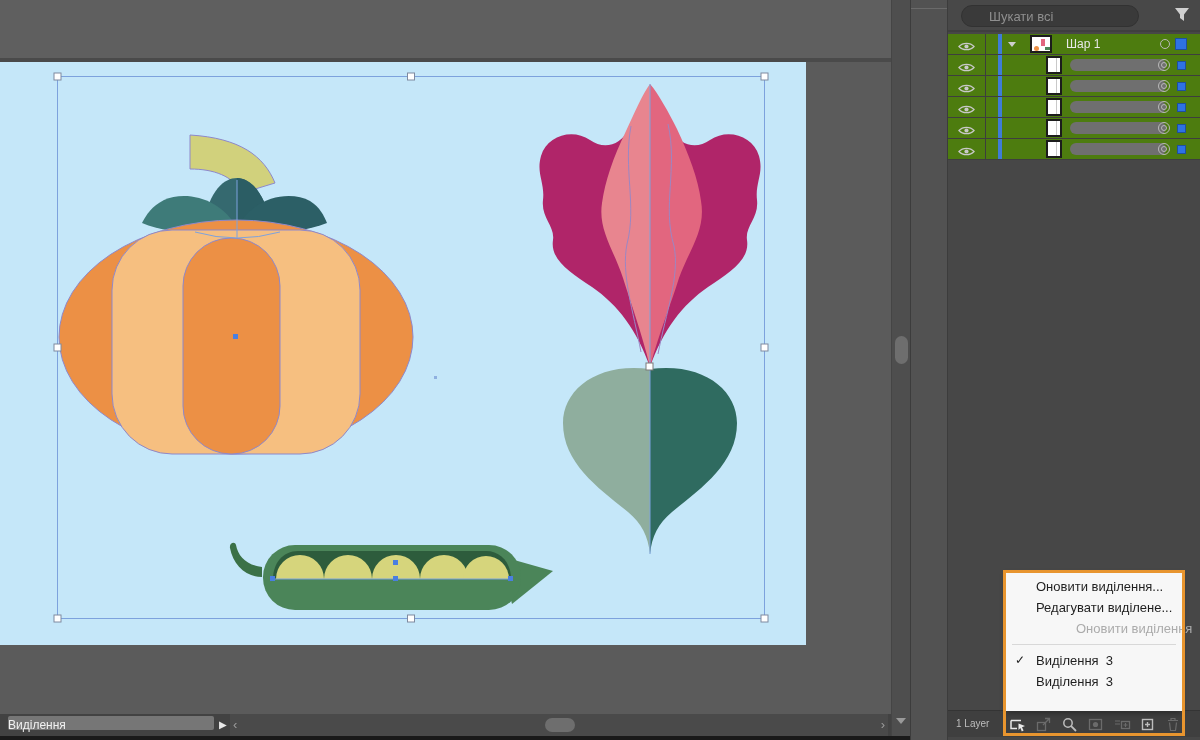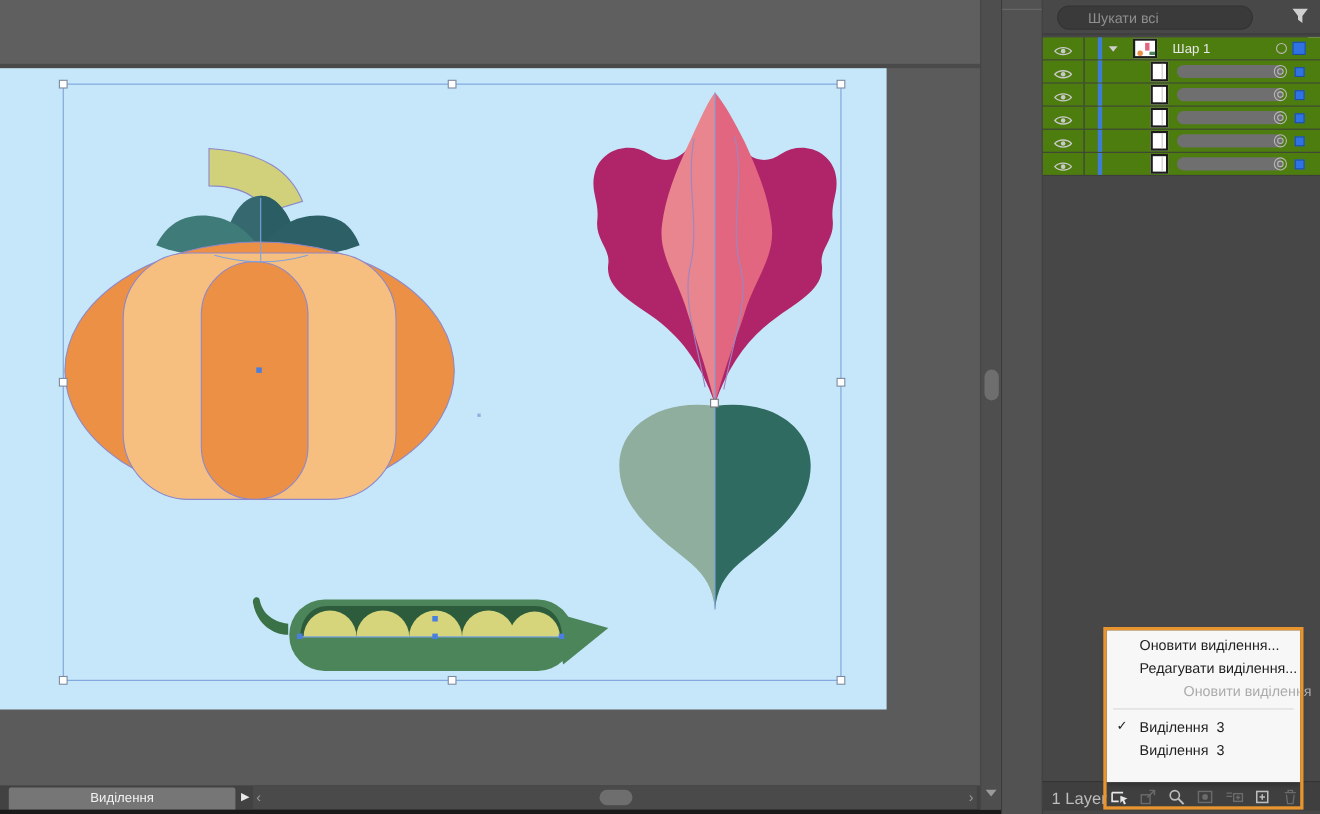--- a/index.html
+++ b/index.html
@@ -11,23 +11,23 @@
   }
   
   .top-strip { position:absolute; left:0; top:0; width:891px; height:62px;
     background:#5F5F5F; border-bottom:4px solid #4a4a4a; }
   .artboard { position:absolute; left:0; top:62px; width:806px; height:583px;
     background:#C5E7F9; }
   .artboard svg { display:block; }
   
   .status-bar { position:absolute; left:0; top:714px; width:891px; height:22px;
     background:#424242; }
-  .status-box { position:absolute; left:8px; top:2px; width:206px; height:24px;
+  .status-box { position:absolute; left:8px; top:2px; width:206px; height:14px;
     background:#767676; border-radius:2px; color:#f2f2f2; font-size:12px;
-    text-align:center; line-height:18px; }
+    line-height:18px; }
   .play-arrow { position:absolute; left:219px; top:3px; color:#e9e9e9; font-size:10px; line-height:16px; cursor:default; }
   .h-track { position:absolute; left:230px; top:0; width:658px; height:22px; background:#4a4a4a; }
   .h-arrow { position:absolute; top:3px; color:#9b9b9b; font-size:13px; line-height:16px; }
   .h-arrow.left { left:3px; } .h-arrow.right { right:3px; }
   .h-thumb { position:absolute; left:315px; top:4px; width:30px; height:14px;
     border-radius:7px; background:#6e6e6e; }
   .bottom-dark { position:absolute; left:0; top:736px; width:1200px; height:4px; background:#1a1a1a; }
   
   .v-scroll { position:absolute; left:891px; top:0; width:19px; height:736px;
     background:#4E4E4E; border-left:1px solid #454545; }
@@ -75,21 +75,21 @@
   .target2 { position:absolute; left:210px; top:4px; width:12px; height:12px;
     border:1px solid #b9b9b9; border-radius:50%; cursor:pointer; }
   .target2 i { position:absolute; left:2px; top:2px; width:6px; height:6px;
     border:1px solid #b9b9b9; border-radius:50%; display:block; }
   .selsq1 { position:absolute; left:227px; top:4px; width:12px; height:12px;
     background:#2E72E4; border:1px solid #1e4f9e; cursor:pointer; }
   .selsq2 { position:absolute; left:229px; top:6px; width:9px; height:9px;
     background:#2E72E4; border:1px solid #1e4f9e; cursor:pointer; }
   .panel-footer { position:absolute; left:0; top:710px; width:252px; height:27px;
     background:#3f3f3f; border-top:1px solid #343434; }
-  .layer-count { position:absolute; left:8px; top:7px; color:#bdbdbd; font-size:15px; }
+  .layer-count { position:absolute; left:8px; top:7px; color:#bdbdbd; font-size:10px; }
   .ficons { position:absolute; left:60px; top:3px; display:flex; gap:5px; }
   .fic { width:21px; height:20px; background:transparent; border:none; padding:1px; cursor:pointer; }
   .fic svg { display:block; }
   .c-bright { color:#e8e8e8; } .c-mid { color:#bdbdbd; } .c-dim { color:#6b6b6b; }
   
   .orange-box { position:absolute; left:1003px; top:570px; width:182px; height:166px;
     border:3px solid #E8952F; z-index:7; pointer-events:none; }
   .menu { position:absolute; left:1006px; top:573px; width:176px; height:138px;
     background:#f7f7f7; z-index:6; box-shadow:0 2px 6px rgba(0,0,0,.35); padding-top:3px; }
   .mi { position:relative; height:21px; line-height:21px; padding-left:30px;
@@ -363,21 +363,21 @@
         </button>
       </div>
     </div>
   </div>
 
   <div class="menu">
     <div class="mi">
       <span class="lbl">Оновити виділення...</span>
     </div>
     <div class="mi">
-      <span class="lbl">Редагувати виділення...</span>
+      <span class="lbl">Редагувати виділене...</span>
     </div>
     <div class="mi disabled">
       <span class="lbl">Оновити виділення</span>
     </div>
     <div class="msep"></div>
     <div class="mi">
       <span class="check">✓</span>
       <span class="lbl">Виділення  3</span>
     </div>
     <div class="mi">

